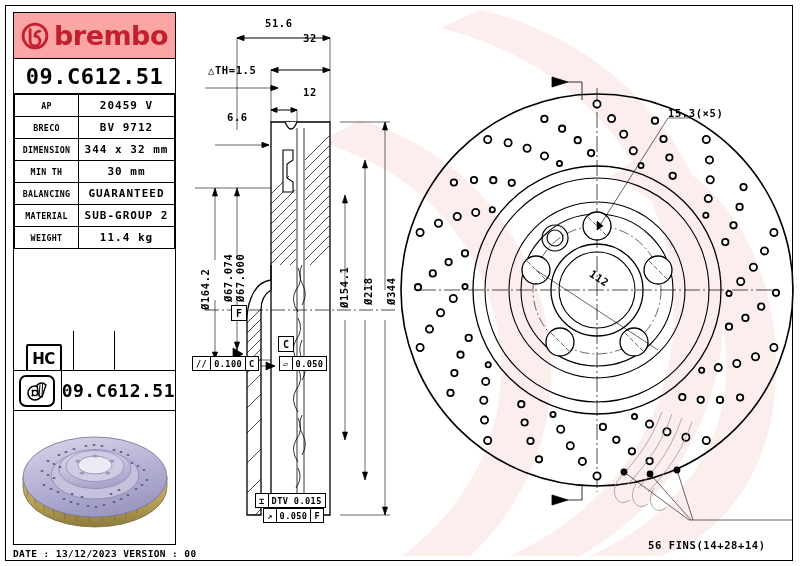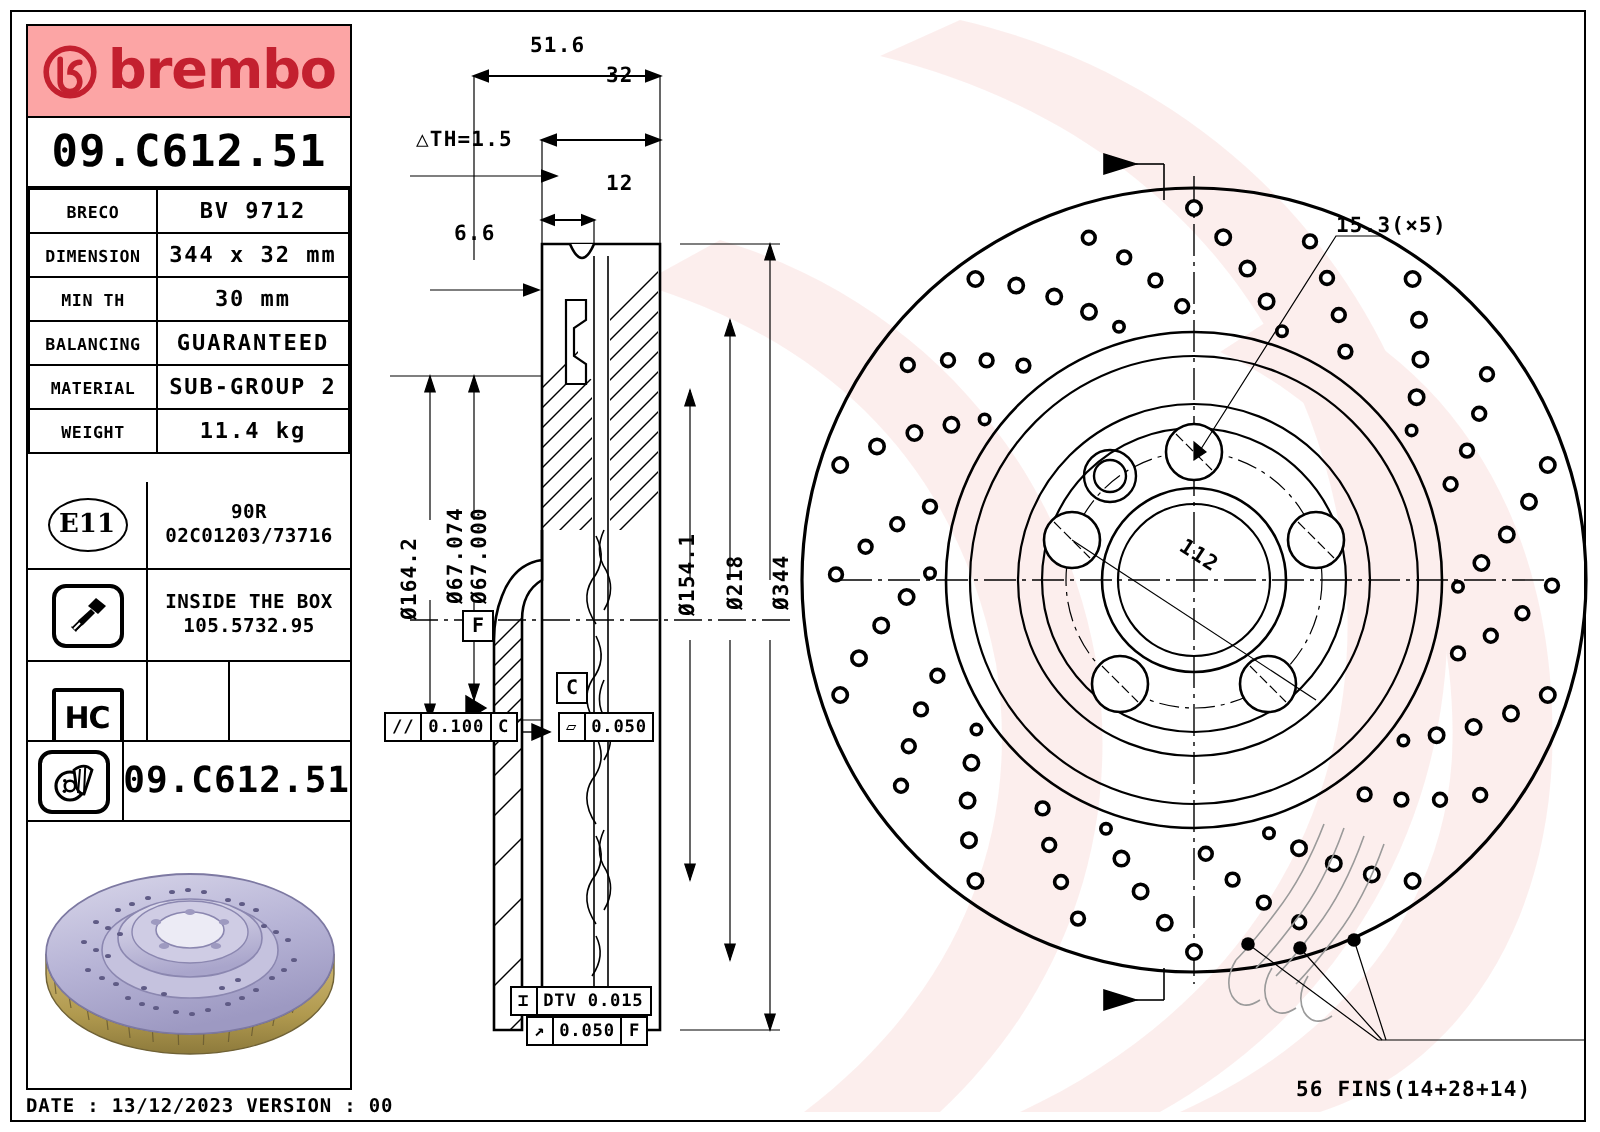--- a/index.html
+++ b/index.html
@@ -87,20 +87,24 @@
       </div>
     </div>
 
     <div class="code-cell">
       <span class="code-txt">09.C612.51</span>
     </div>
 
     <table class="specs">
         <tbody id="spec-body">
           <tr>
+            <td class="k">AP</td>
+            <td class="v">20459 V</td>
+          </tr>
+          <tr>
             <td class="k">BRECO</td>
             <td class="v">BV 9712</td>
           </tr>
           <tr>
             <td class="k">DIMENSION</td>
             <td class="v">344 x 32 mm</td>
           </tr>
           <tr>
             <td class="k">MIN TH</td>
             <td class="v">30 mm</td>
@@ -113,49 +117,21 @@
             <td class="k">MATERIAL</td>
             <td class="v">SUB-GROUP 2</td>
           </tr>
           <tr>
             <td class="k">WEIGHT</td>
             <td class="v">11.4 kg</td>
           </tr>
         </tbody>
       </table>
 
-    <div class="row-ico" style="top:228px;height:44px;">
-      <div class="ico-cell">
-        <span class="e11">E11</span>
-      </div>
-      <div class="ico-val">
-        <span>90R</span>
-        <span>02C01203/73716</span>
-      </div>
-    </div>
-
-    <div class="row-ico" style="top:272px;height:46px;">
-      <div class="ico-cell">
-        <span class="sqico">
-          <svg width="24" height="24" viewBox="0 0 24 24">
-            <path d="M16 3 L21 7 L17 11 L12 7 Z" fill="#000"></path>
-            <path d="M13.5 8.5 L15.5 10.5 L6 20 L3.5 17.5 Z" fill="#000"></path>
-            <g stroke="#fff" stroke-width="1">
-              <line x1="5" y1="18.5" x2="8" y2="15.5"></line>
-              <line x1="6.5" y1="20" x2="9.5" y2="17"></line>
-              <line x1="3.8" y1="17" x2="6.8" y2="14"></line>
-            </g>
-          </svg>
-        </span>
-      </div>
-      <div class="ico-val">
-        <span>INSIDE THE BOX</span>
-        <span>105.5732.95</span>
-      </div>
-    </div>
+
 
     <div class="row-ico hc-row" style="top:318px;height:40px;">
       <div class="ico-cell">
         <span class="hc">HC</span>
       </div>
       <div class="ico-val"></div>
       <div class="hc-blank2"></div>
     </div>
 
     <div class="row-ico" style="top:358px;height:40px;">

